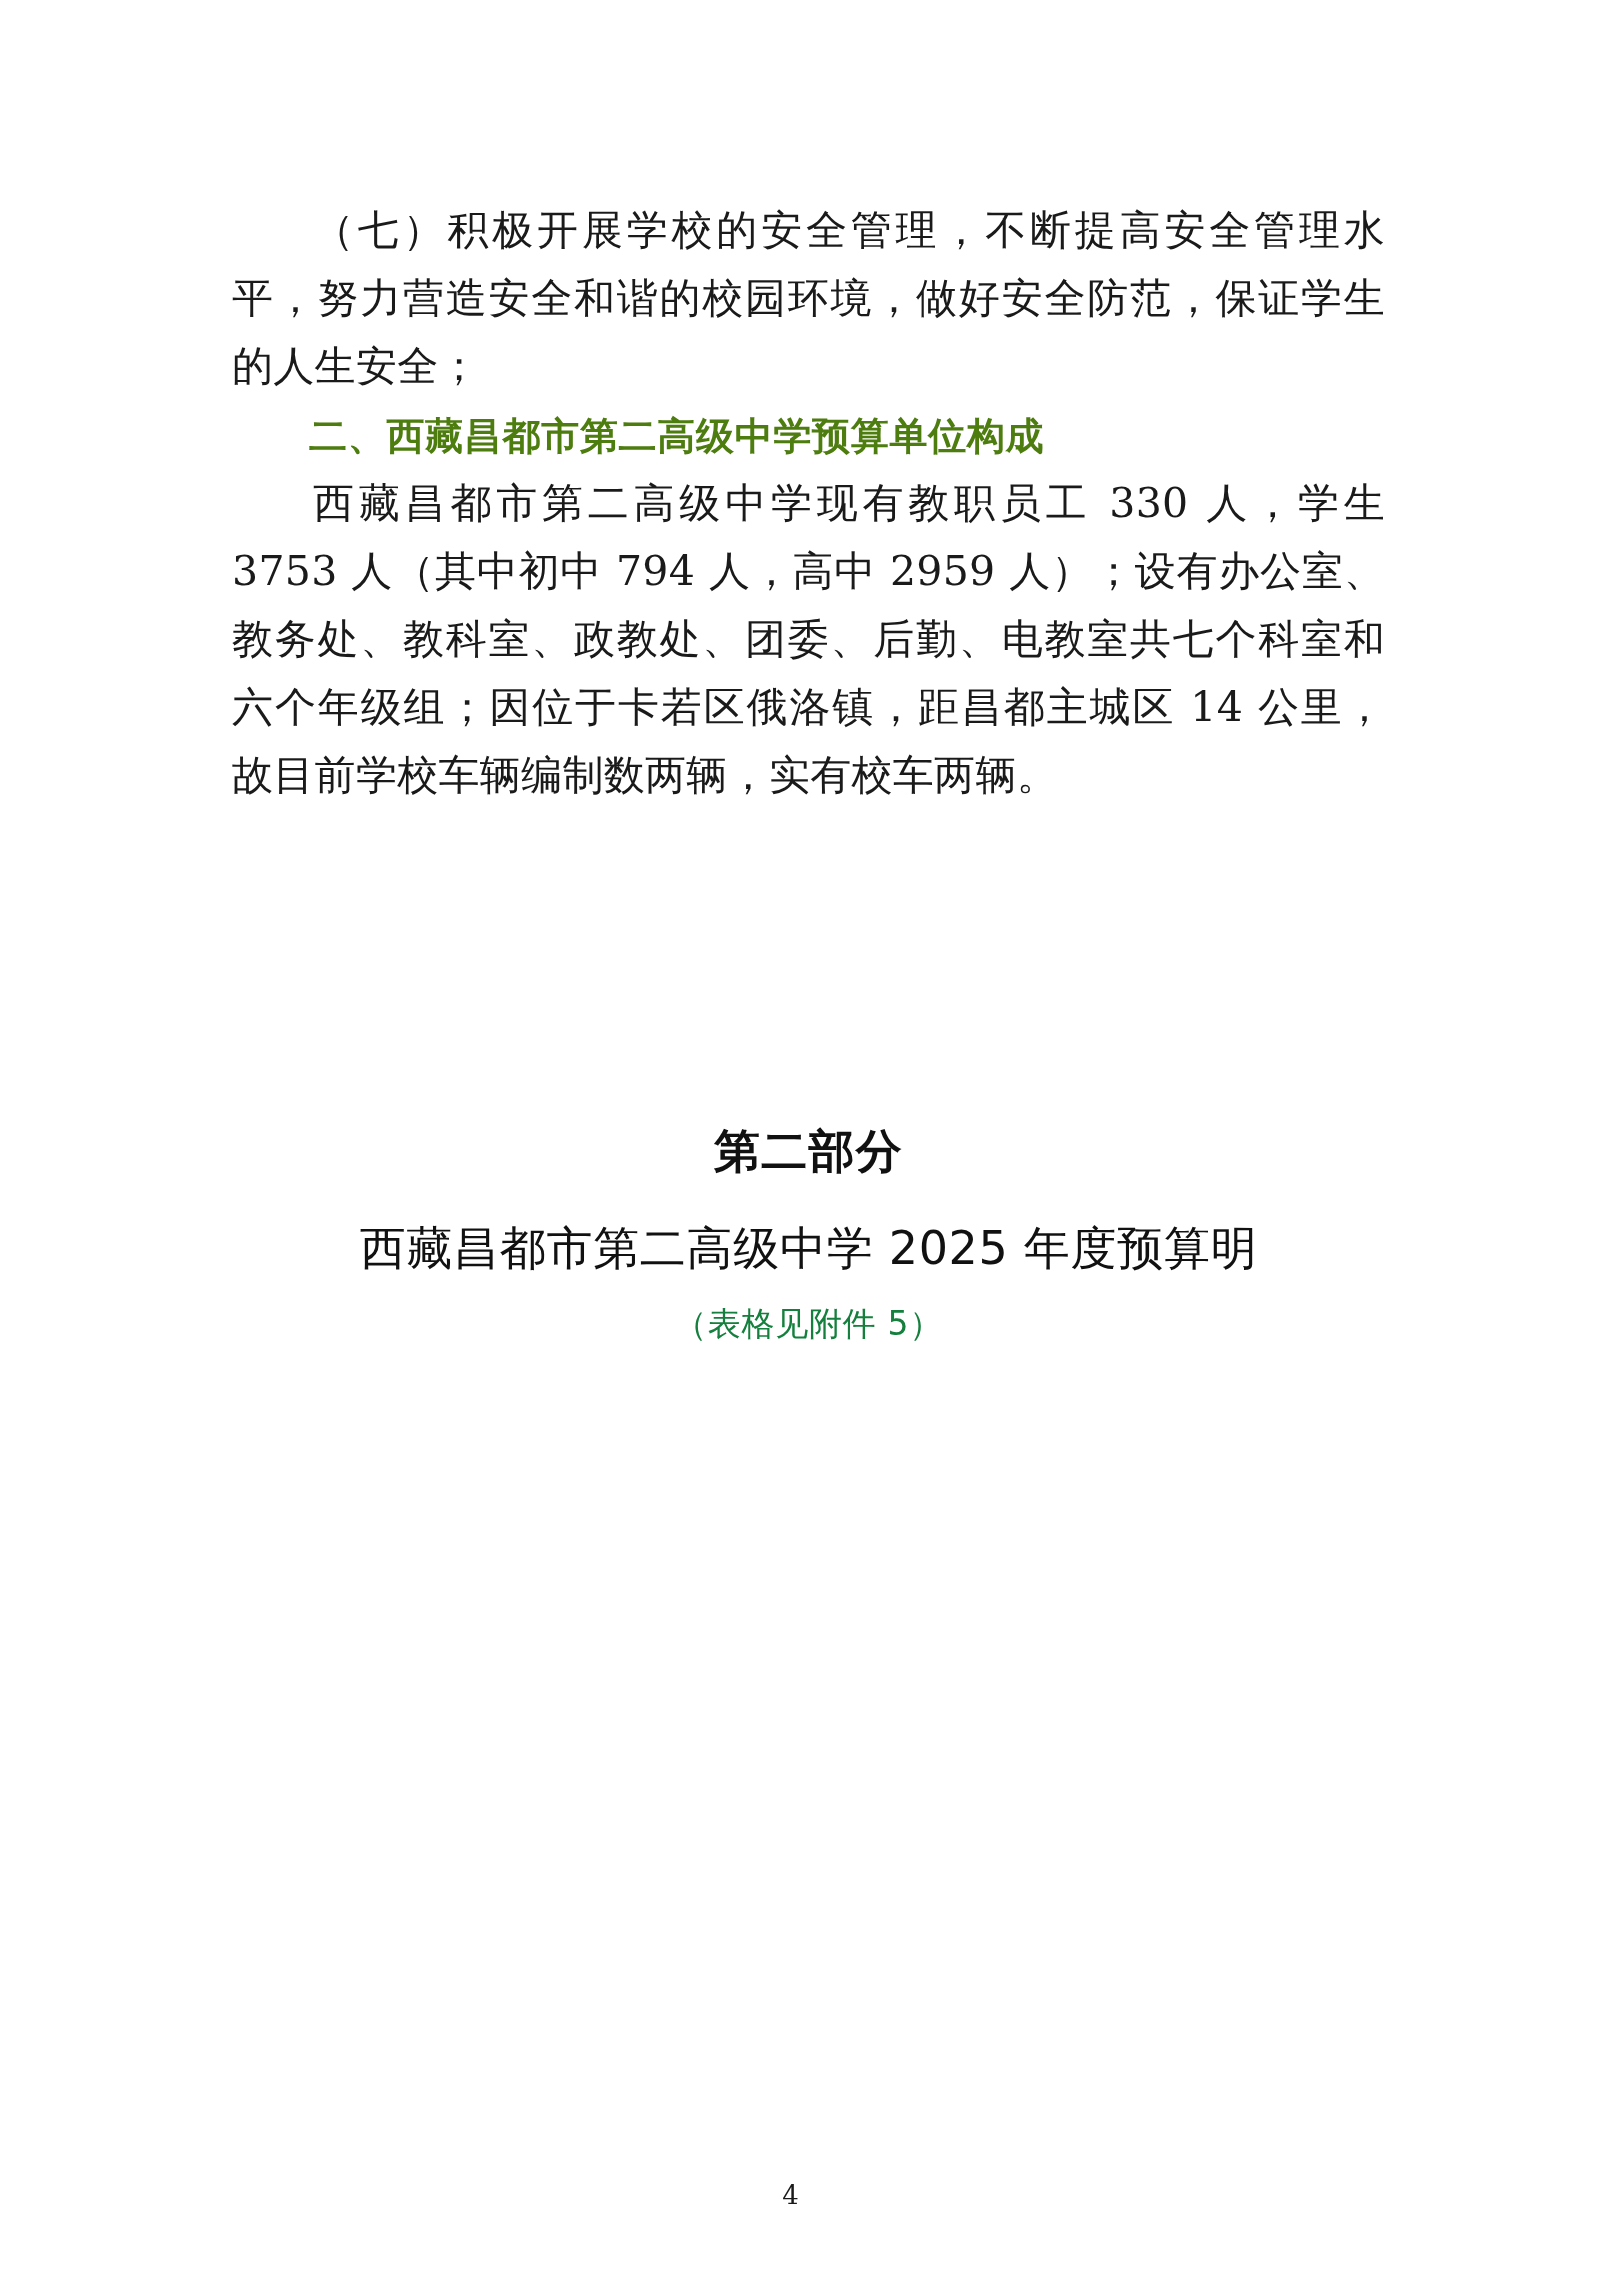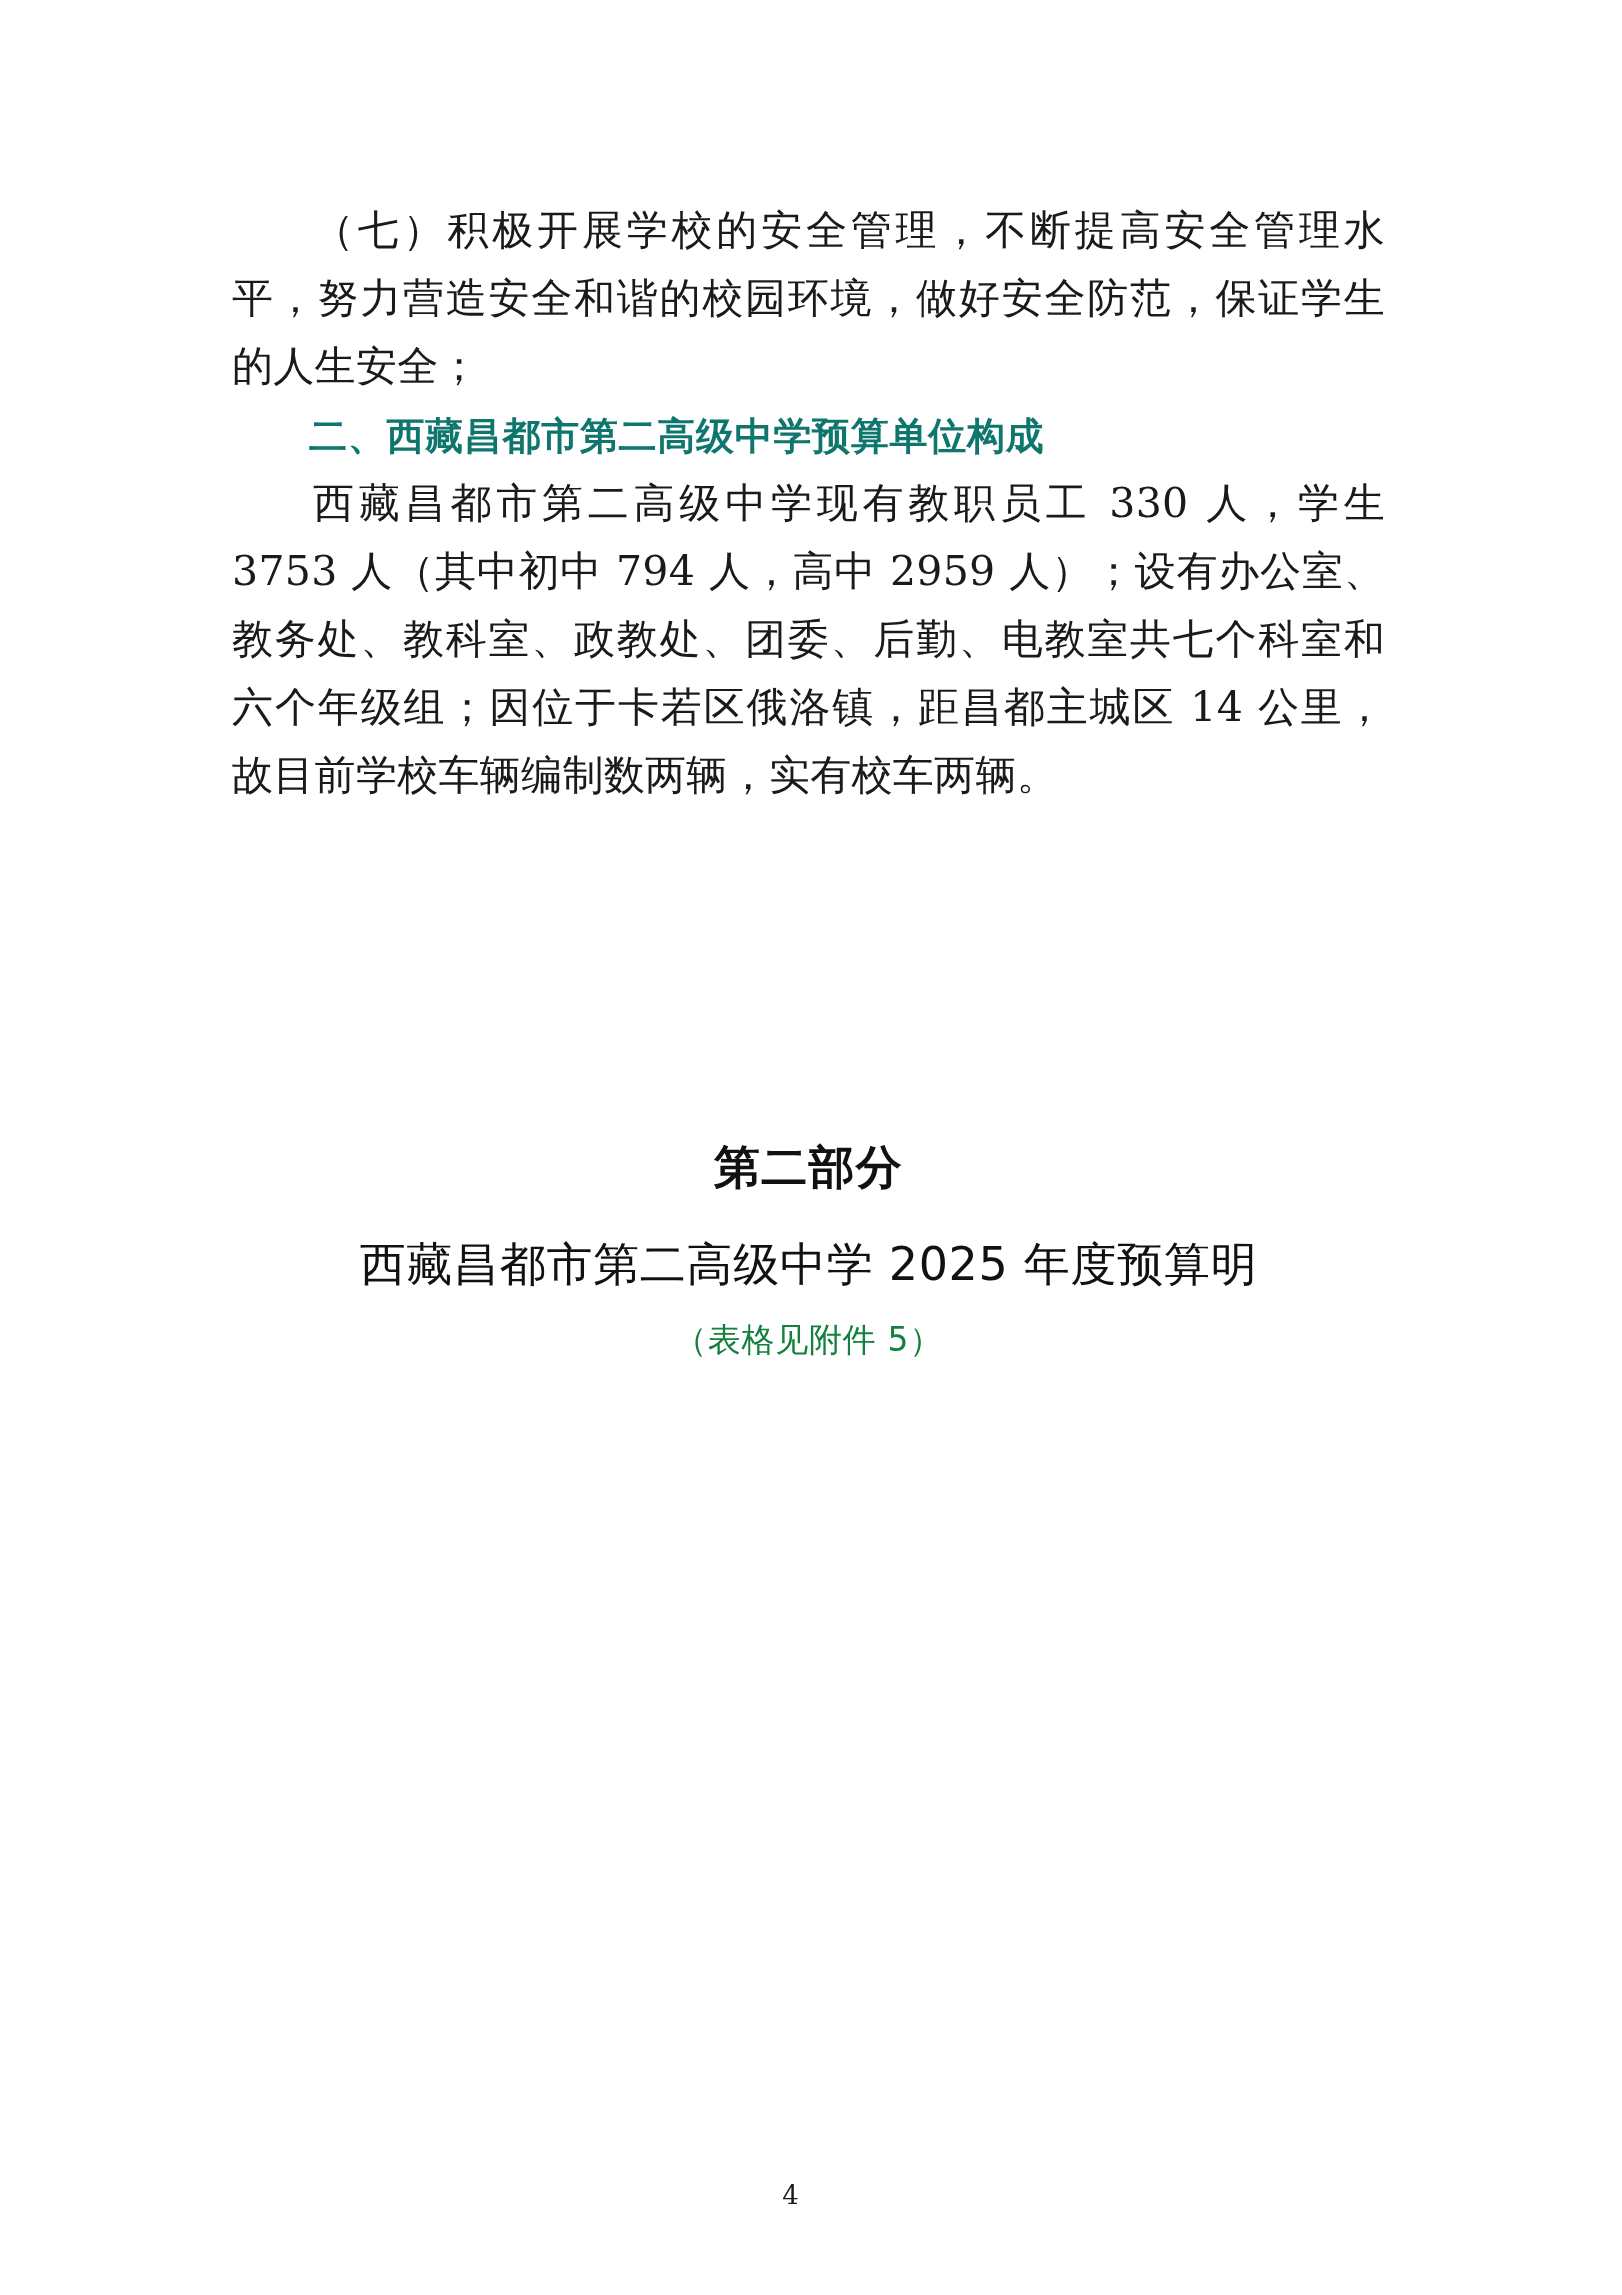--- a/index.html
+++ b/index.html
@@ -37,37 +37,36 @@
   .indent {
     text-indent: 81px;
   }
   .section-heading {
     font-family: "DejaVu Sans", "Liberation Sans", sans-serif;
     font-size: 38px;
     font-weight: bold;
     line-height: 1.75;
     margin: 2.6px 0 0 0;
     text-indent: 77px;
-    color: #0f766e;
+    color: #4d7c0f;
     letter-spacing: 0.7px;
   }
   .gap-big {
     height: 308px;
   }
   .part-title-wrap {
     text-align: center;
     font-family: "DejaVu Sans", "Liberation Sans", sans-serif;
     color: #111111;
   }
   .part-title-1 {
     font-size: 46px;
     font-weight: bold;
     line-height: 1.5;
     letter-spacing: 1.3px;
-    margin-top: 16px;
   }
   .part-title-2 {
     font-size: 46px;
     font-weight: normal;
     line-height: 1.5;
     letter-spacing: 0.7px;
     padding: 0 19.6px;
     margin-top: 28px;
   }
   .part-note {

